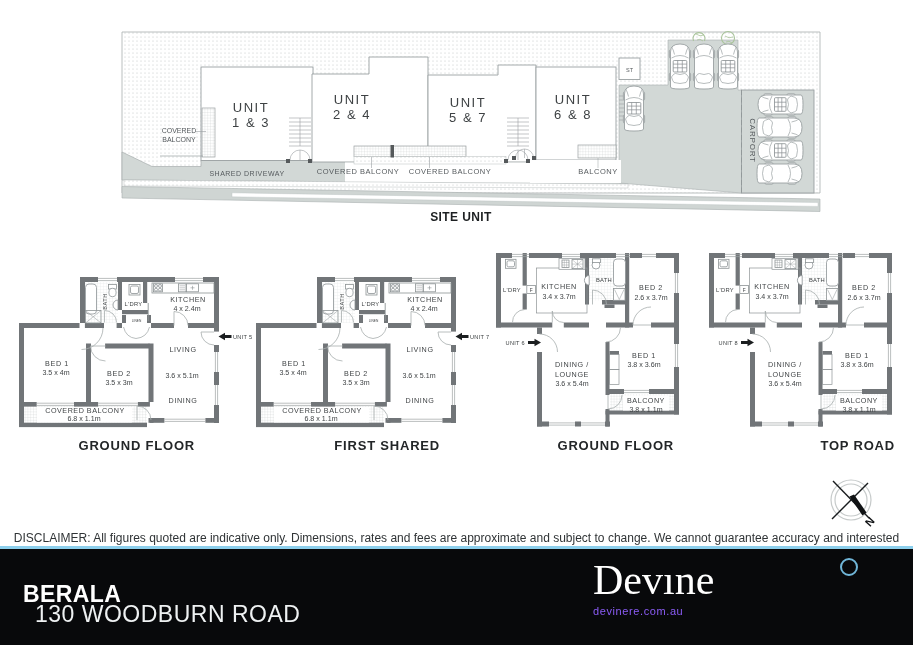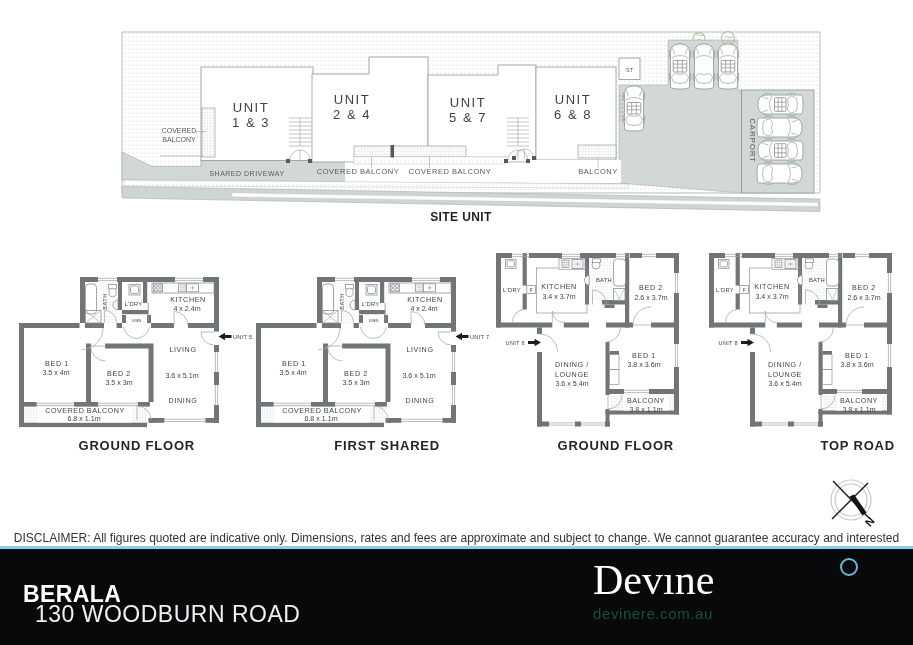--- a/index.html
+++ b/index.html
@@ -10,21 +10,21 @@
   #siteplanlbl .t1{font-size:12px;font-weight:bold;letter-spacing:0.4px;}
   #siteplanlbl .t2{font-size:7.6px;font-weight:bold;letter-spacing:0.5px;margin-top:3px;}
   .floorlbl{top:438px;font-size:13px;font-weight:bold;letter-spacing:0.8px;color:#232628;text-align:right;}
   #disclaimer{left:0;top:531px;width:913px;text-align:center;font-size:12px;color:#303436;}
   #footer{left:0;top:546px;width:913px;height:96px;background:#08090b;border-top:3px solid #8ccfec;}
   #addr1{left:23px;top:573px;color:#ffffff;font-size:23px;font-weight:bold;letter-spacing:0.4px;margin-top:8px;}
   #addr2{left:23px;top:601px;color:#eef1f2;font-size:23px;font-weight:400;letter-spacing:0.5px;margin-left:12px;}
   #devine{right:20px;top:560px;width:300px;text-align:left;color:#ffffff;}
   #devine .dv{font-family:"Liberation Serif",serif;font-size:42px;line-height:40px;letter-spacing:0px;}
   #devine .re{font-family:"Liberation Serif",serif;font-size:12.5px;letter-spacing:2px;margin-top:-2px;}
-  #devine .url{font-size:15px;color:#14532d;letter-spacing:0.6px;margin-top:5px;}
+  #devine .url{font-size:11px;color:#8b5cf6;letter-spacing:0.6px;margin-top:5px;}
 </style>
 </head>
 <body>
 <svg class="abs" style="left:0;top:0" width="913" height="540" viewBox="0 0 913 540">
 <defs>
   <pattern id="dots" width="4" height="4" patternUnits="userSpaceOnUse">
     <rect width="4" height="4" fill="#ffffff"></rect>
     <circle cx="1" cy="1" r="0.55" fill="#bfc5c5"></circle>
   </pattern>
   <pattern id="hatch" width="2.8" height="2.8" patternUnits="userSpaceOnUse">

